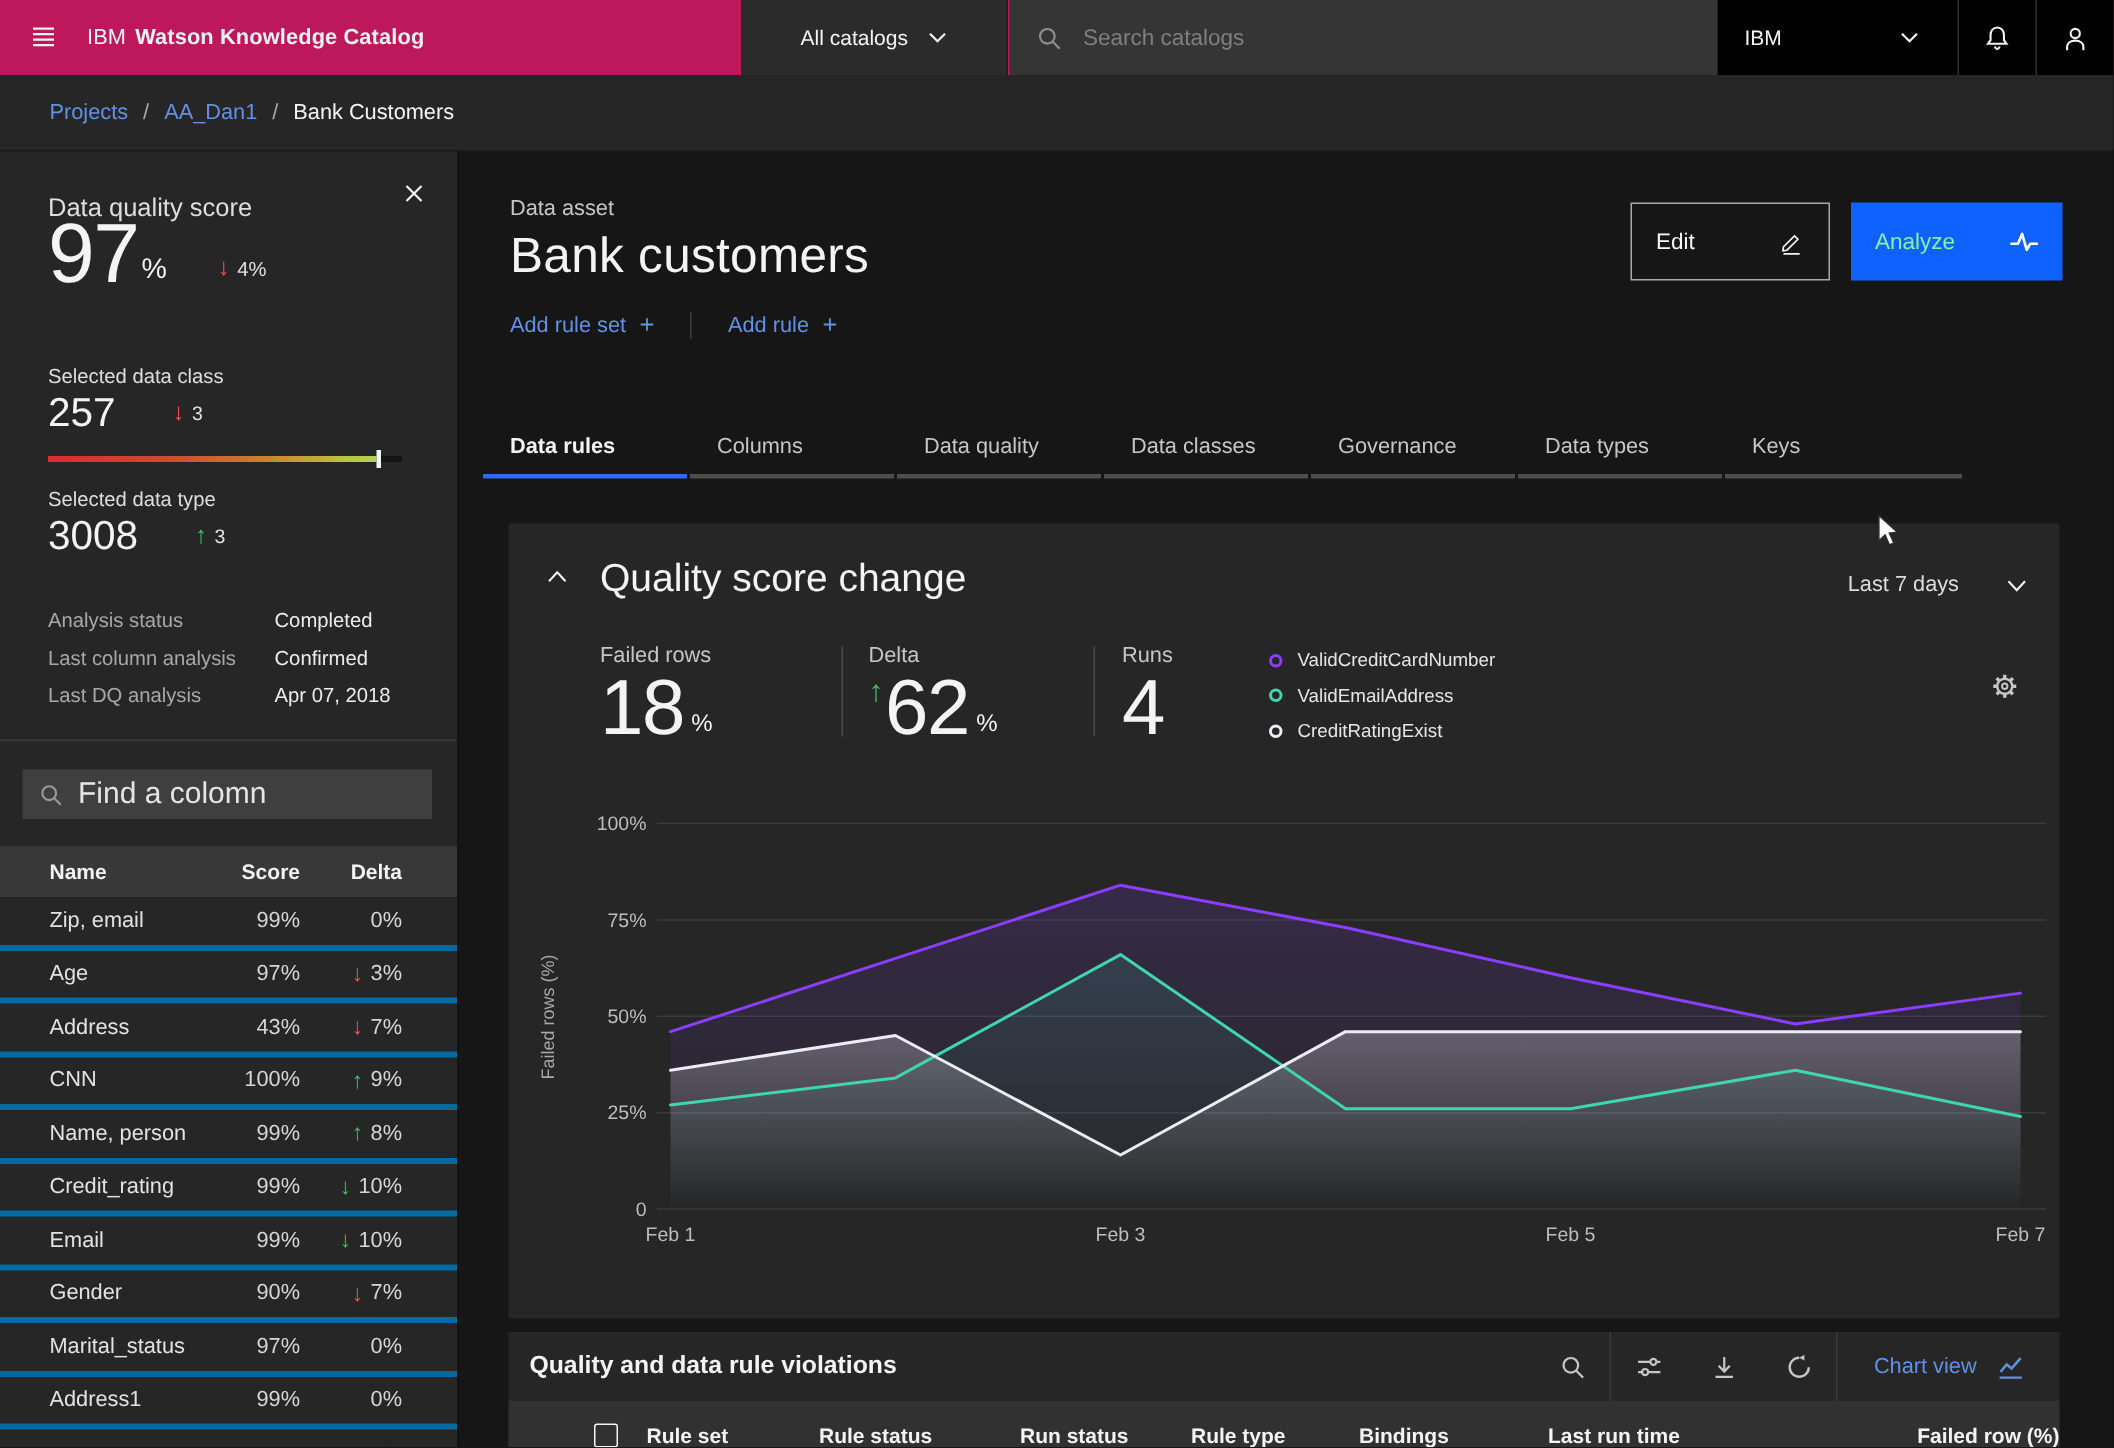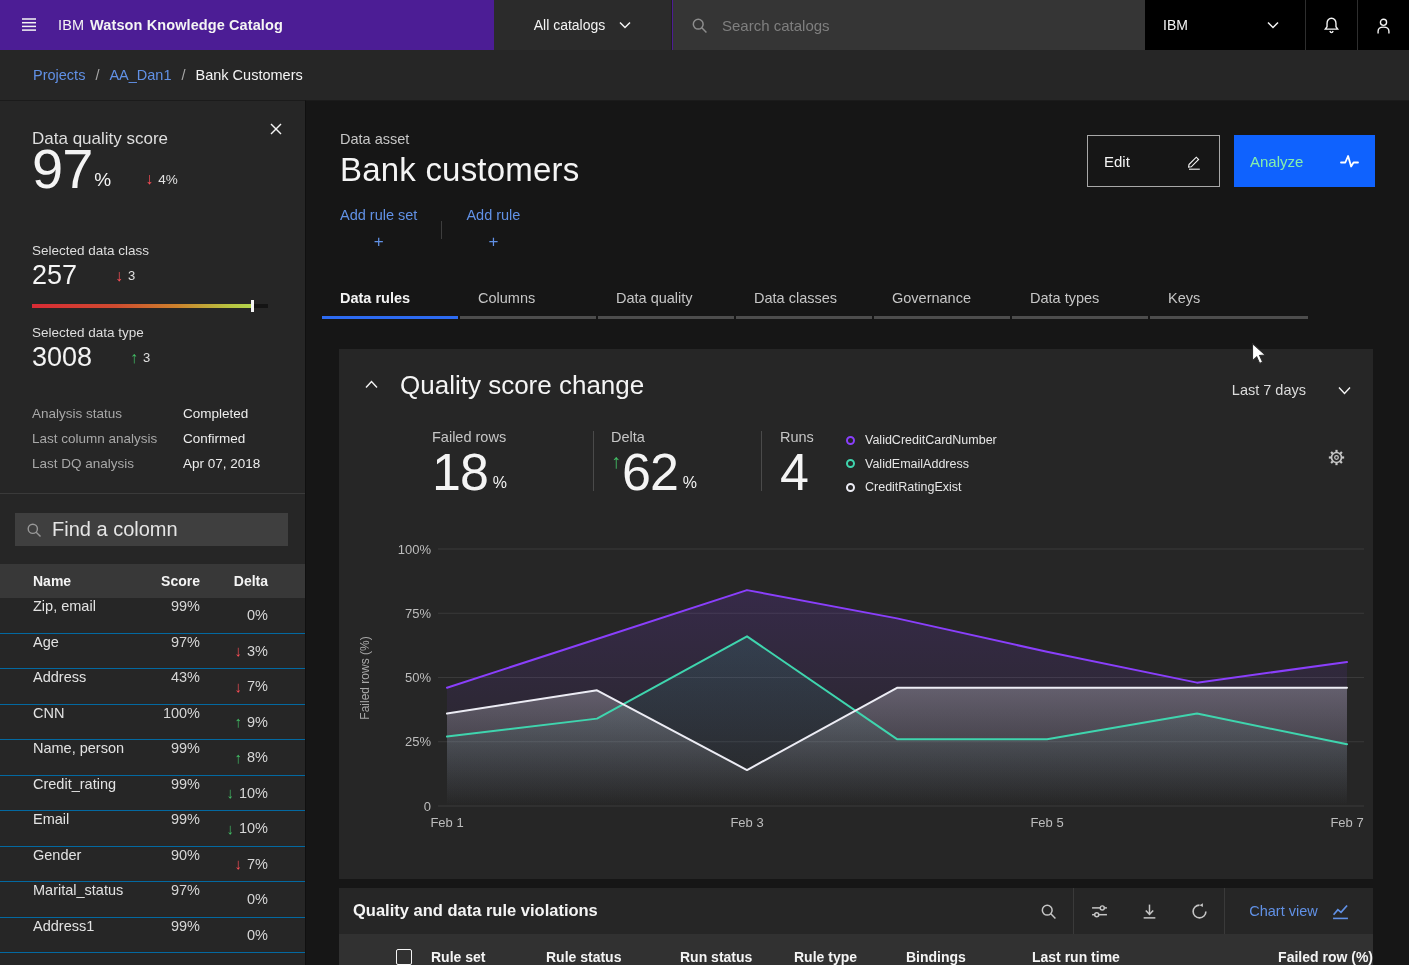--- a/index.html
+++ b/index.html
@@ -1,21 +1,21 @@
 <!DOCTYPE html>
 <html><head>
 <meta charset="utf-8">
 <style>
   * { margin:0; padding:0; box-sizing:border-box; }
   html,body { width:1409px; height:965px; overflow:hidden; background:#151515;
     font-family:"Liberation Sans", sans-serif; -webkit-font-smoothing:antialiased; }
   .stage { position:relative; width:1409px; height:965px; background:#151515; overflow:hidden; }
 
   
-  .top-header { position:absolute; top:0; left:0; width:100%; height:50px; background:#4c1d95; z-index:30; }
+  .top-header { position:absolute; top:0; left:0; width:100%; height:50px; background:#be185d; z-index:30; }
   .hamburger { position:absolute; left:12px; top:9px; width:34px; height:32px; display:flex; align-items:center; justify-content:center; cursor:pointer; }
   .brand { position:absolute; left:58px; top:0; height:50px; display:flex; align-items:center; color:#f4f4f4; font-size:14.5px; letter-spacing:.1px; }
   .brand .pfx { font-weight:400; margin-right:6px; }
   .brand .nm { font-weight:700; }
   .catalog-select { position:absolute; left:494px; top:0; width:178px; height:50px; background:#2b2b2b; display:flex; align-items:center; justify-content:center; gap:14px; color:#f4f4f4; font-size:14px; cursor:pointer; border-right:1px solid #1f1f1f; }
   .global-search { position:absolute; left:673px; top:0; width:472px; height:50px; background:#353535; display:flex; align-items:center; padding-left:18px; gap:14px; }
   .global-search .ph { color:#7f7f7f; font-size:15px; }
   .account { position:absolute; right:0; top:0; width:264px; height:50px; display:flex; align-items:stretch; background:#000; }
   .acct-menu { flex:1; display:flex; align-items:center; justify-content:space-between; padding:0 26px 0 18px; color:#f4f4f4; font-size:14px; cursor:pointer; }
   .icon-cell { width:52px; display:flex; align-items:center; justify-content:center; border-left:1px solid #2e2e2e; cursor:pointer; }
@@ -48,33 +48,33 @@
   .stat-b { position:absolute; left:32px; top:224px; }
   .info-list { position:absolute; left:32px; top:300px; right:20px; }
   .info-row { display:flex; height:25px; align-items:center; font-size:13.5px; }
   .info-row .k { width:151px; color:#a8a8a8; }
   .info-row .v { color:#ececec; }
   .sb-divider { position:absolute; left:0; right:0; top:392px; border-top:1px solid #3a3a3a; }
   .find-box { position:absolute; left:15px; top:412px; width:273px; height:33px; background:#3f3f3f; display:flex; align-items:center; padding-left:11px; gap:10px; }
   .find-box .ph { color:#e5e5e5; font-size:20px; }
   .col-table { position:absolute; left:0; right:0; top:463px; bottom:0; }
   .ct-head { height:34px; background:#383838; display:flex; align-items:center; font-size:14px; font-weight:700; color:#f4f4f4; }
-  .ct-row { height:35.5px; display:flex; font-size:14.5px; color:#e2e2e2; border-bottom:1px solid #0369a1; cursor:pointer; }
+  .ct-row { height:35.5px; display:flex; align-items:center; font-size:14.5px; color:#e2e2e2; border-bottom:4px solid #0369a1; cursor:pointer; }
   .c-name { flex:1; padding-left:33px; }
   .c-score { width:60px; text-align:right; color:#d6d6d6; }
   .ct-head .c-score, .ct-head .c-delta { color:#f4f4f4; }
   .c-delta { width:105px; display:flex; justify-content:flex-end; align-items:center; gap:5px; padding-right:37px; color:#d6d6d6; }
   .c-delta .arrow { font-size:15px; }
 
   
   .main { position:absolute; left:305px; top:100px; right:0; bottom:0; background:#161616; overflow:hidden; border-left:1px solid #101010; border-top:1px solid #1b1b1b; }
   .kicker { position:absolute; left:34px; top:30px; color:#c6c6c6; font-size:14.5px; }
   .asset-title { position:absolute; left:34px; top:50px; color:#f4f4f4; font-size:33px; font-weight:300; letter-spacing:.2px; }
   .add-links { position:absolute; left:34px; top:106px; display:flex; align-items:center; font-size:14.5px; }
-  .add-link { color:#6191e6; display:flex; align-items:center; gap:9px; cursor:pointer;flex-direction:column; }
+  .add-link { color:#6191e6; display:flex; align-items:center; gap:9px; cursor:pointer; }
   .add-link .plus { font-size:17px; }
   .link-div { width:1px; height:18px; background:#3d3d3d; margin:0 24px; }
   .actions { position:absolute; top:34px; right:34px; display:flex; gap:14px; }
   .btn { height:52px; display:flex; align-items:center; justify-content:space-between; padding:0 16px; font-size:15px; cursor:pointer; }
   .btn-edit { width:133px; background:transparent; border:1px solid #a8a8a8; color:#f4f4f4; box-shadow:inset 0 0 0 2px #161616; }
   .btn-analyze { width:141px; background:#0f62fe; color:#86efac; border:none; }
   .tabs { position:absolute; left:16px; top:183px; display:flex; gap:2px; }
   .tab { width:136px; height:35px; padding:6px 0 0 18px; font-size:14.5px; color:#c6c6c6; border-bottom:3px solid #4d4d4d; cursor:pointer; white-space:nowrap; }
   .tab:nth-child(7) { width:158px; }
   .tab.active { color:#f4f4f4; font-weight:700; border-bottom-color:#2d6bf2; }
@@ -86,21 +86,21 @@
   .range { position:absolute; top:33px; right:22px; display:flex; align-items:center; gap:32px; cursor:pointer; }
   .range .lbl { color:#dcdcdc; font-size:14.5px; }
   .kpis { position:absolute; left:61px; top:80px; display:flex; }
   .kpi { padding-right:10px; }
   .kpi .kl { color:#c6c6c6; font-size:14.5px; }
   .kval { display:flex; align-items:flex-end; margin-top:3px; }
   .kval .n { font-size:52px; font-weight:300; color:#f4f4f4; line-height:.95; letter-spacing:-1px; }
   .kval .u { font-size:16px; color:#f4f4f4; margin:0 0 5px 5px; }
   .kval .up { font-size:20px; margin:2px 1px 0 0; align-self:flex-start; }
   .kpi-div { width:1px; background:#4a4a4a; margin:2px 0 6px; }
-  .k1 { width:161px;margin-left:32px; } .k2 { width:167px; padding-left:17px; } .k3 { width:90px; padding-left:18px; }
+  .k1 { width:161px; } .k2 { width:167px; padding-left:17px; } .k3 { width:90px; padding-left:18px; }
   .legend { position:absolute; left:507px; top:84px; display:flex; flex-direction:column; gap:9.5px; }
   .leg-item { display:flex; align-items:center; gap:10px; }
   .leg-ring { width:9px; height:9px; border-radius:50%; border:2.5px solid #fff; }
   .leg-lbl { color:#e6e6e6; font-size:12.5px; }
   .gear { position:absolute; right:28px; top:100px; cursor:pointer; }
   #chart-svg { position:absolute; left:0; top:0; }
   #chart-svg text { fill:#bdbdbd; font-size:13px; font-family:"Liberation Sans",sans-serif; }
   .ylab { position:absolute; left:-34px; top:322px; width:120px; text-align:center; color:#a8a8a8; font-size:12px; transform:rotate(-90deg); }
 
   

